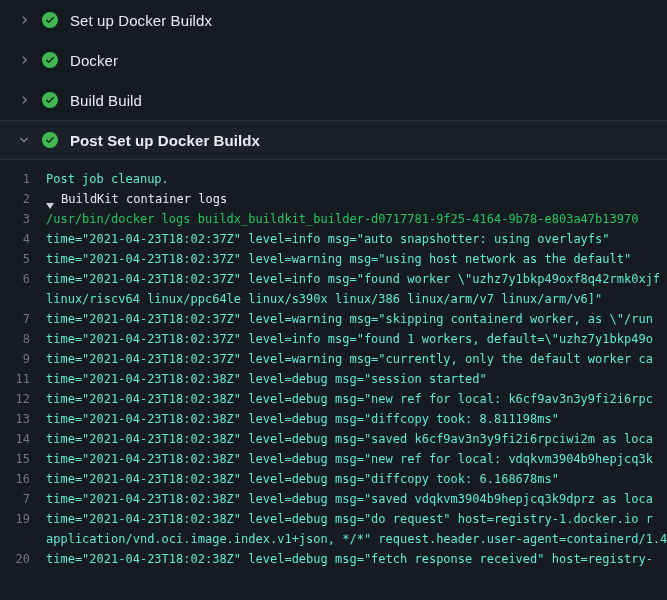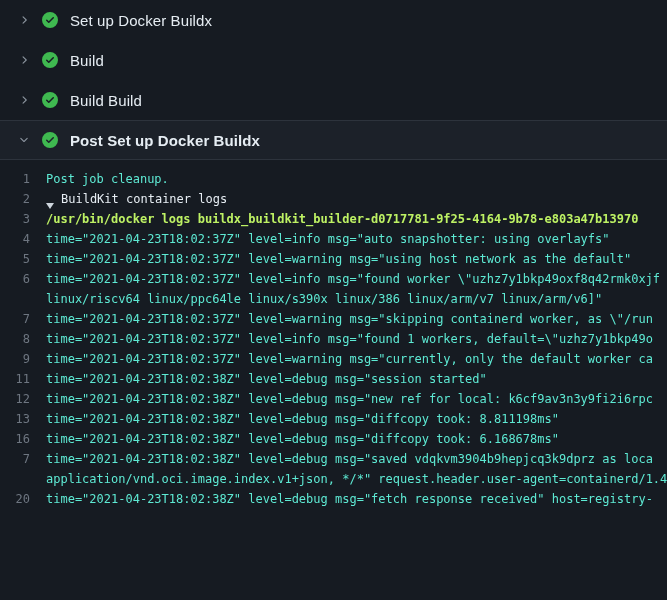--- a/index.html
+++ b/index.html
@@ -60,21 +60,21 @@
     color: #6e7681;
     cursor: pointer;
     user-select: none;
   }
   .row .t {
     white-space: pre;
     overflow: hidden;
     color: #5eead4;
     flex: 1;
   }
-  .row .t.command { color: #bef264; font-weight: 700; }
+  .row .t.command { color: #22c55e; font-weight: 400; }
   .row .t.group { color: #e6edf3; display: flex; align-items: flex-end; cursor: pointer; }
   .tri {
     width: 0; height: 0;
     border-left: 4px solid transparent;
     border-right: 4px solid transparent;
     border-top: 6px solid #cdd5dd;
     display: inline-block;
     margin-right: 7px;
     flex: none;
   }
@@ -101,21 +101,21 @@
         <span class="chev">
           <svg width="12" height="12" viewBox="0 0 16 16" fill="#8b949e">
             <path d="M6.22 3.22a.75.75 0 0 1 1.06 0l4.25 4.25a.75.75 0 0 1 0 1.06l-4.25 4.25a.751.751 0 0 1-1.042-.018.751.751 0 0 1-.018-1.042L9.94 8 6.22 4.28a.75.75 0 0 1 0-1.06Z"></path>
           </svg>
         </span>
         <span class="check">
           <svg width="16" height="16" viewBox="0 0 16 16" fill="#3fb950">
             <path d="M8 16A8 8 0 1 1 8 0a8 8 0 0 1 0 16Zm3.78-9.72a.751.751 0 0 0-.018-1.042.751.751 0 0 0-1.042-.018L6.75 9.19 5.28 7.72a.751.751 0 0 0-1.042.018.751.751 0 0 0-.018 1.042l2 2a.75.75 0 0 0 1.06 0Z"></path>
           </svg>
         </span>
-        <span class="lbl">Build</span>
+        <span class="lbl">Docker</span>
       </div>
       <div class="step">
         <span class="chev">
           <svg width="12" height="12" viewBox="0 0 16 16" fill="#8b949e">
             <path d="M6.22 3.22a.75.75 0 0 1 1.06 0l4.25 4.25a.75.75 0 0 1 0 1.06l-4.25 4.25a.751.751 0 0 1-1.042-.018.751.751 0 0 1-.018-1.042L9.94 8 6.22 4.28a.75.75 0 0 1 0-1.06Z"></path>
           </svg>
         </span>
         <span class="check">
           <svg width="16" height="16" viewBox="0 0 16 16" fill="#3fb950">
             <path d="M8 16A8 8 0 1 1 8 0a8 8 0 0 1 0 16Zm3.78-9.72a.751.751 0 0 0-.018-1.042.751.751 0 0 0-1.042-.018L6.75 9.19 5.28 7.72a.751.751 0 0 0-1.042.018.751.751 0 0 0-.018 1.042l2 2a.75.75 0 0 0 1.06 0Z"></path>
@@ -184,26 +184,38 @@
       </div>
       <div class="row">
         <span class="n">12</span>
         <span class="t">time="2021-04-23T18:02:38Z" level=debug msg="new ref for local: k6cf9av3n3y9fi2i6rpc</span>
       </div>
       <div class="row">
         <span class="n">13</span>
         <span class="t">time="2021-04-23T18:02:38Z" level=debug msg="diffcopy took: 8.811198ms"</span>
       </div>
       <div class="row">
+        <span class="n">14</span>
+        <span class="t">time="2021-04-23T18:02:38Z" level=debug msg="saved k6cf9av3n3y9fi2i6rpciwi2m as loca</span>
+      </div>
+      <div class="row">
+        <span class="n">15</span>
+        <span class="t">time="2021-04-23T18:02:38Z" level=debug msg="new ref for local: vdqkvm3904b9hepjcq3k</span>
+      </div>
+      <div class="row">
         <span class="n">16</span>
         <span class="t">time="2021-04-23T18:02:38Z" level=debug msg="diffcopy took: 6.168678ms"</span>
       </div>
       <div class="row">
         <span class="n">7</span>
         <span class="t">time="2021-04-23T18:02:38Z" level=debug msg="saved vdqkvm3904b9hepjcq3k9dprz as loca</span>
+      </div>
+      <div class="row">
+        <span class="n">19</span>
+        <span class="t">time="2021-04-23T18:02:38Z" level=debug msg="do request" host=registry-1.docker.io r</span>
       </div>
       <div class="row">
         <span class="n"></span>
         <span class="t">application/vnd.oci.image.index.v1+json, */*" request.header.user-agent=containerd/1.4</span>
       </div>
       <div class="row">
         <span class="n">20</span>
         <span class="t">time="2021-04-23T18:02:38Z" level=debug msg="fetch response received" host=registry-</span>
       </div>
     </div>

